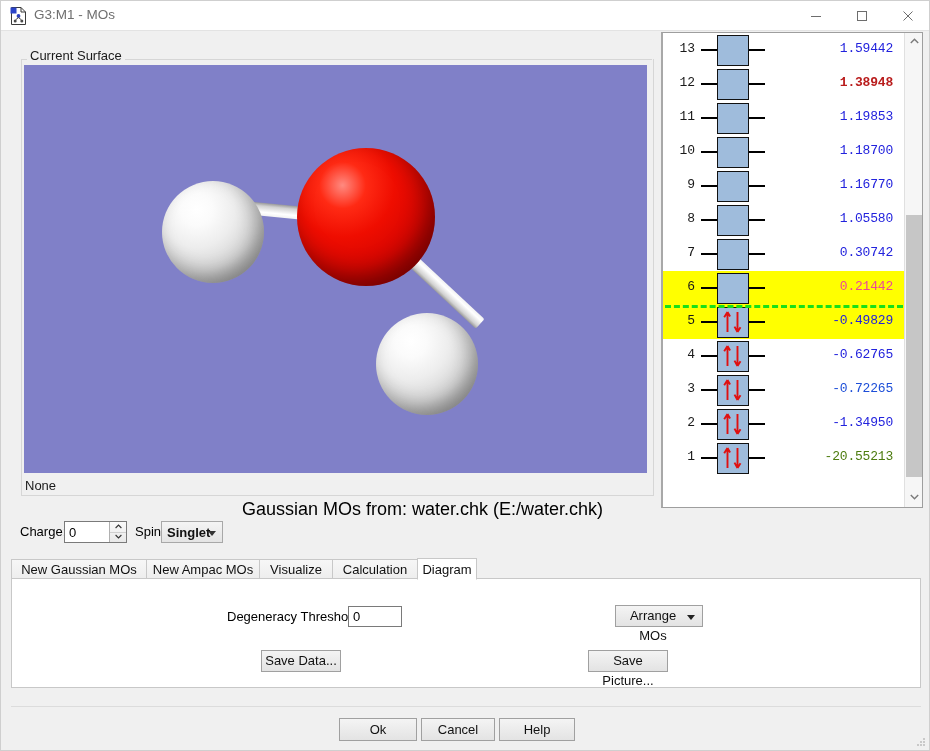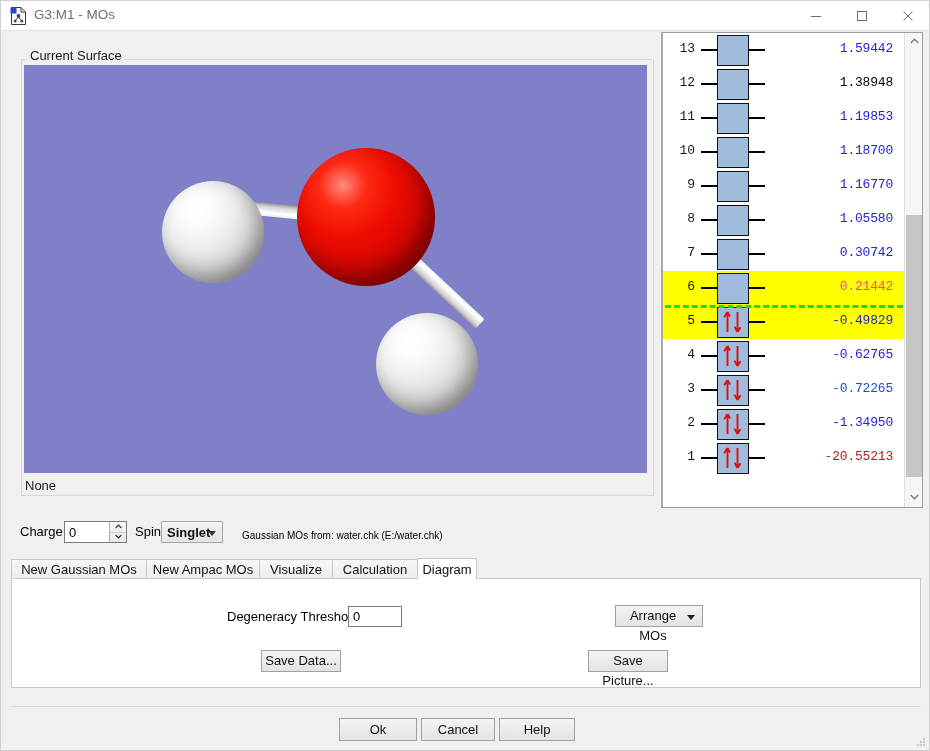--- a/index.html
+++ b/index.html
@@ -221,21 +221,21 @@
   #spin-select-value {
     position: absolute; left: 5px; top: 3px; font-size: 13px; color: #111;
   }
   #spin-select-arrow {
     position: absolute; right: 6px; top: 9px;
     width: 0; height: 0;
     border-left: 4px solid transparent;
     border-right: 4px solid transparent;
     border-top: 5px solid #333;
   }
-  #mo-source { position: absolute; left: 241px; top: 529px; font-size: 10px; white-space: nowrap; }
+  #mo-source { position: absolute; left: 241px; top: 498px; font-size: 18px; white-space: nowrap; }
 
   
   #tab-strip {
     position: absolute; left: 10px; top: 557px;
     width: 910px; height: 21px;
   }
   .tab {
     position: absolute; top: 1px; height: 20px;
     background: linear-gradient(to bottom, #f7f7f7, #ededed);
     border: 1px solid #c8c8c8;
@@ -378,21 +378,21 @@
             <div class="mo-tick-left"></div>
             <div class="mo-tick-right"></div>
             <div class="mo-box" style="background: rgb(159, 188, 220);"></div>
             <div class="mo-energy" style="color: rgb(34, 34, 221);">1.59442</div>
           </div>
           <div class="mo-row" style="top: 34px;">
             <div class="mo-index">12</div>
             <div class="mo-tick-left"></div>
             <div class="mo-tick-right"></div>
             <div class="mo-box" style="background: rgb(159, 188, 220);"></div>
-            <div class="mo-energy" style="color: #000000;">1.38948</div>
+            <div class="mo-energy" style="color: #b91c1c; font-weight: bold;">1.38948</div>
           </div>
           <div class="mo-row" style="top: 68px;">
             <div class="mo-index">11</div>
             <div class="mo-tick-left"></div>
             <div class="mo-tick-right"></div>
             <div class="mo-box" style="background: rgb(159, 188, 220);"></div>
             <div class="mo-energy" style="color: rgb(34, 34, 221);">1.19853</div>
           </div>
           <div class="mo-row" style="top: 102px;">
             <div class="mo-index">10</div>
@@ -480,21 +480,21 @@
           <div class="mo-row" style="top: 408px;">
             <div class="mo-index">1</div>
             <div class="mo-tick-left"></div>
             <div class="mo-tick-right"></div>
             <div class="mo-box" style="background: rgb(159, 188, 220);">
               <svg width="29" height="28" viewBox="0 0 29 28" class="spin-arrows">
                 <path d="M9.5 24 L9.5 4 M9.5 4 L6.2 9.2 M9.5 4 L12.1 8.4" stroke="#e01010" stroke-width="1.9" fill="none"></path>
                 <path d="M19.5 4 L19.5 24 M19.5 24 L16.5 18.6 M19.5 24 L22.5 19.2" stroke="#e01010" stroke-width="1.9" fill="none"></path>
               </svg>
             </div>
-            <div class="mo-energy" style="color: #b91c1c;">-20.55213</div>
+            <div class="mo-energy" style="color: #4d7c0f;">-20.55213</div>
           </div>
         </div>
       <div id="homo-lumo-line" style="top: 272px; border-top-color: rgb(24, 224, 24);"></div>
     </div>
 
     <div id="mo-scrollbar">
       <div class="sb-arrow" id="sb-up">
         <svg width="9" height="6" viewBox="0 0 9 6">
             <path d="M0.8 5 L4.5 1.2 L8.2 5" fill="none" stroke="#7a7a7a" stroke-width="1.4"></path>
           </svg>

